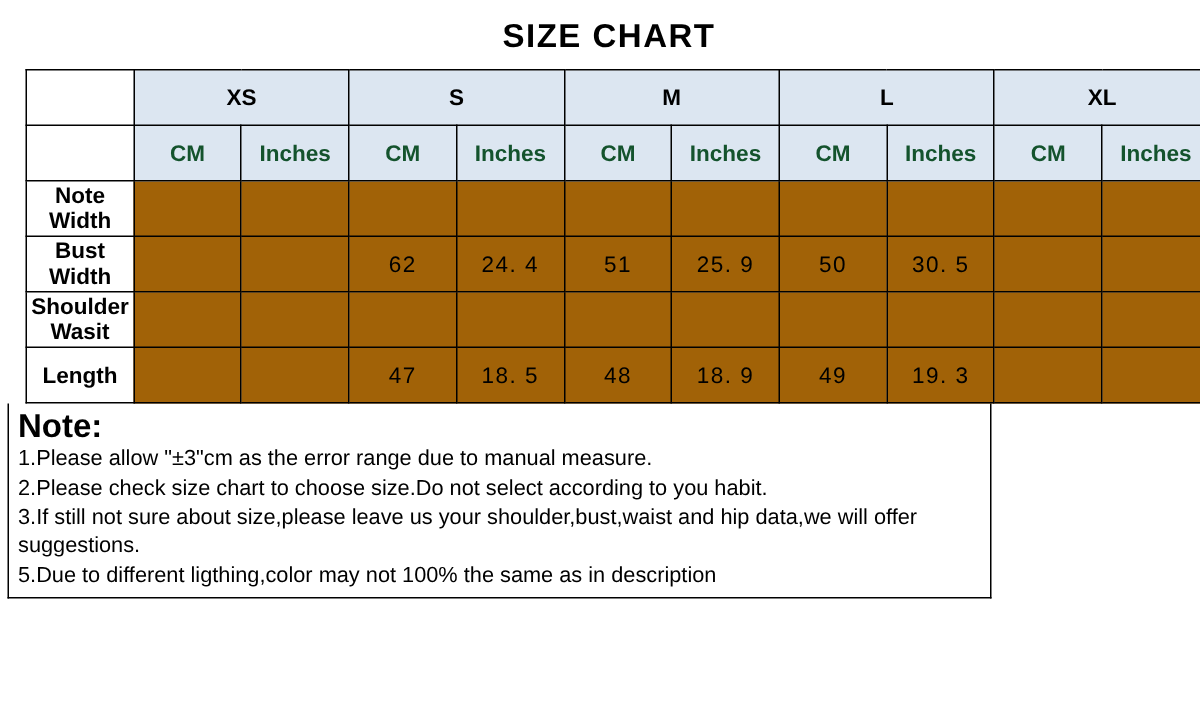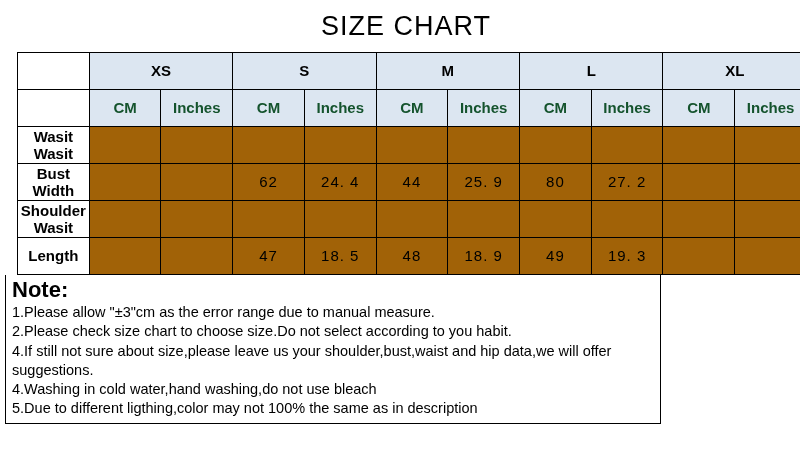--- a/index.html
+++ b/index.html
@@ -15,22 +15,22 @@
     overflow: hidden;
   }
   .sheet {
     position: relative;
     width: 800px;
     height: 469px;
     box-sizing: border-box;
   }
   .title {
     text-align: center;
-    font-size: 27px;
-    font-weight: normal;
+    font-size: 22px;
+    font-weight: bold;
     letter-spacing: 1px;
     padding: 12px 0 10px 12px;
     line-height: 1.1;
   }
   table.chart {
     border-collapse: collapse;
     width: 790px;
     margin: 0 17px;
     table-layout: fixed;
   }
@@ -115,43 +115,43 @@
         <td class="unit">Inches</td>
         <td class="unit">CM</td>
         <td class="unit">Inches</td>
         <td class="unit">CM</td>
         <td class="unit">Inches</td>
         <td class="unit">CM</td>
         <td class="unit">Inches</td>
       </tr>
 
       <tr>
-        <td class="rowlabel">Wasit Wasit</td>
+        <td class="rowlabel">Note Width</td>
         <td class="val"></td>
         <td class="val"></td>
         <td class="val"></td>
         <td class="val"></td>
         <td class="val"></td>
         <td class="val"></td>
         <td class="val"></td>
         <td class="val"></td>
         <td class="val"></td>
         <td class="val"></td>
       </tr>
 
       <tr>
         <td class="rowlabel">Bust Width</td>
         <td class="val"></td>
         <td class="val"></td>
         <td class="val">62</td>
         <td class="val">24. 4</td>
-        <td class="val">44</td>
+        <td class="val">51</td>
         <td class="val">25. 9</td>
-        <td class="val">80</td>
-        <td class="val">27. 2</td>
+        <td class="val">50</td>
+        <td class="val">30. 5</td>
         <td class="val"></td>
         <td class="val"></td>
       </tr>
 
       <tr>
         <td class="rowlabel">Shoulder Wasit</td>
         <td class="val"></td>
         <td class="val"></td>
         <td class="val"></td>
         <td class="val"></td>
@@ -176,18 +176,17 @@
         <td class="val"></td>
         <td class="val"></td>
       </tr>
     </tbody>
   </table>
 
   <div class="note">
     <div class="note-title">Note:</div>
     <div class="note-line">1.Please allow "±3"cm as the error range due to manual measure.</div>
     <div class="note-line">2.Please check size chart to choose size.Do not select according to you habit.</div>
-    <div class="note-line">4.If still not sure about size,please leave us your shoulder,bust,waist and hip data,we will offer suggestions.</div>
-    <div class="note-line">4.Washing in cold water,hand washing,do not use bleach</div>
+    <div class="note-line">3.If still not sure about size,please leave us your shoulder,bust,waist and hip data,we will offer suggestions.</div>
     <div class="note-line">5.Due to different ligthing,color may not 100% the same as in description</div>
   </div>
 
 </div>
 
 </body></html>

